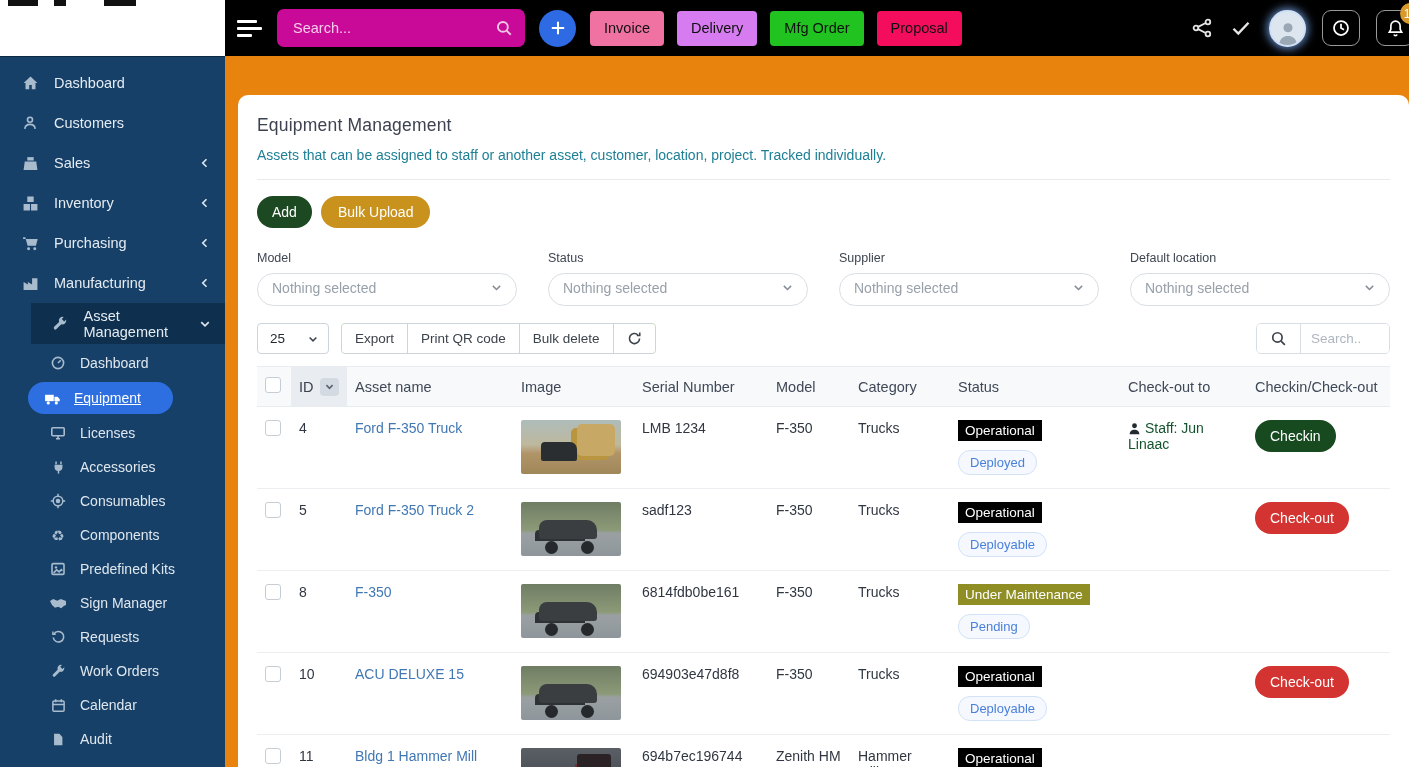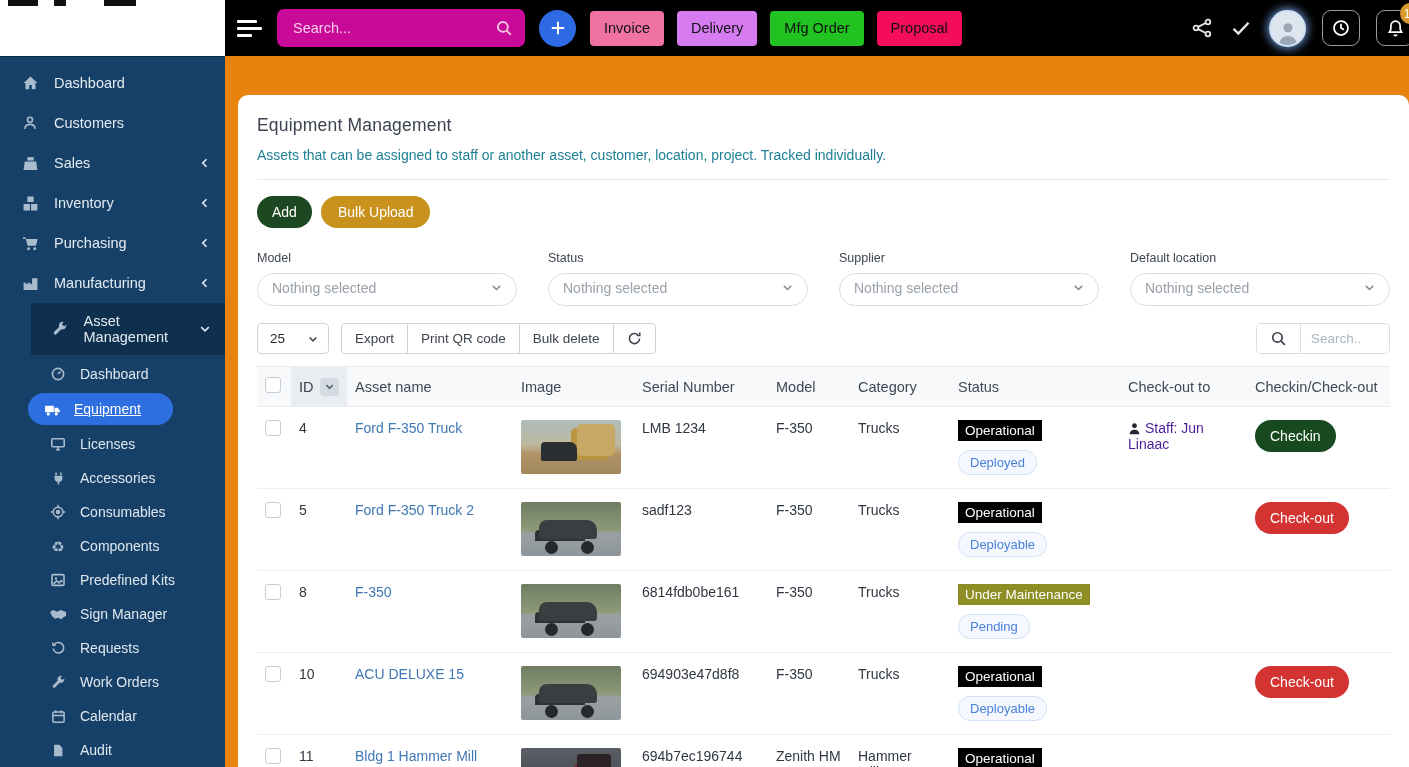--- a/index.html
+++ b/index.html
@@ -9,21 +9,21 @@
 
   
   .sidebar { width:225px; flex:0 0 225px; display:flex; flex-direction:column; background:#fff; }
   .logo-box { height:56px; background:#fff; position:relative; }
   .logo-mark { position:absolute; top:0; left:8px; width:160px; height:6px;
     background:linear-gradient(90deg,#111 0 30px,transparent 30px 46px,#111 46px 58px,transparent 58px 96px,#111 96px 128px,transparent 128px); }
   .side-nav { flex:1; background:#174068; border-top:1px solid #0c2a44; padding-top:6px; overflow:hidden; }
   .side-item { display:flex; align-items:center; height:40px; padding:0 14px 0 20px; color:#e4ebf2; font-size:14.5px; cursor:pointer; }
   .side-item .s-ico { width:20px; margin-right:14px; color:#a9bccd; display:inline-flex; justify-content:center; }
   .side-item .s-caret { margin-left:auto; color:#dfe7ee; display:inline-flex; }
-  .side-item.section-open { background:#0e304e; height:52px;margin-left:31px; }
+  .side-item.section-open { background:#0e304e; height:41px;margin-left:31px; }
   .side-sub { padding:2px 0 0 0; }
   .side-subitem { display:flex; align-items:center; height:34px; padding:0 14px 0 48px; color:#dfe7ee; font-size:14px; cursor:pointer; }
   .side-subitem .s-ico { width:20px; margin-right:12px; color:#a9bccd; display:inline-flex; justify-content:center; }
   .side-subitem.active-pill { background:#2d6fe0; border-radius:18px; margin:2px 52px 2px 28px; padding:0 10px 0 14px; height:32px; color:#fff;text-decoration:underline; }
   .side-subitem.active-pill .s-ico { color:#fff; }
   .uni-ico { font-size:15px; line-height:1; }
 
   
   .main { flex:1; display:flex; flex-direction:column; }
   .topbar { height:56px; background:#000; display:flex; align-items:center; padding:0 14px 0 12px; gap:10px; }
@@ -88,21 +88,21 @@
   .thumb-truck::after { content:""; position:absolute; left:20%; top:40%; width:36%; height:36%; background:#2b2e31; border-radius:4px 7px 2px 2px; }
   .thumb-car { background:linear-gradient(180deg,#6f7d64 0%,#8d9a78 52%,#9aa0a2 58%,#8f969b 100%); }
   .thumb-car::before { content:""; position:absolute; left:18%; top:34%; width:58%; height:34%; background:#3a3e41; border-radius:8px 10px 3px 3px; box-shadow:-8px 6px 0 -4px #2e3234; }
   .thumb-car::after { content:""; position:absolute; left:24%; bottom:4%; width:13px; height:13px; border-radius:50%; background:#26292b; box-shadow:36px 0 0 #26292b; }
   .thumb-mill { background:linear-gradient(180deg,#5a5f66 0%,#3c4046 100%); }
   .thumb-mill::before { content:""; position:absolute; left:8%; bottom:8%; width:40%; height:48%; background:#3f7fae; border-radius:8px 8px 3px 3px; }
   .thumb-mill::after { content:""; position:absolute; right:10%; top:12%; width:34%; height:70%; background:#2a2225; border-radius:3px; box-shadow:-4px 8px 0 -2px #7a2e2a; }
   .st-primary { display:inline-block; background:#000; color:#fff; font-size:13.5px; padding:3px 7px; }
   .st-primary.st-maint { background:#8e8e25; }
   .st-badge { display:inline-block; margin-top:9px; padding:4px 11px; font-size:13px; color:#4a80d9; background:#f5f9ff; border:1px solid #d3e2f6; border-radius:12px; }
-  .c-to { color:#4c1d95; }
+  .c-to { color:#14532d; }
   .to-ico { display:inline-flex; vertical-align:-2px; margin-right:4px; color:#23292f; }
   .row-btn { border:none; border-radius:17px; color:#fff; font-size:14px; font-family:inherit; cursor:pointer; padding:8px 15px; }
   .row-btn.checkin { background:#174a1f; }
   .row-btn.checkout { background:#d43431; }
 </style>
 </head>
 <body>
 
 <div class="app">
 

